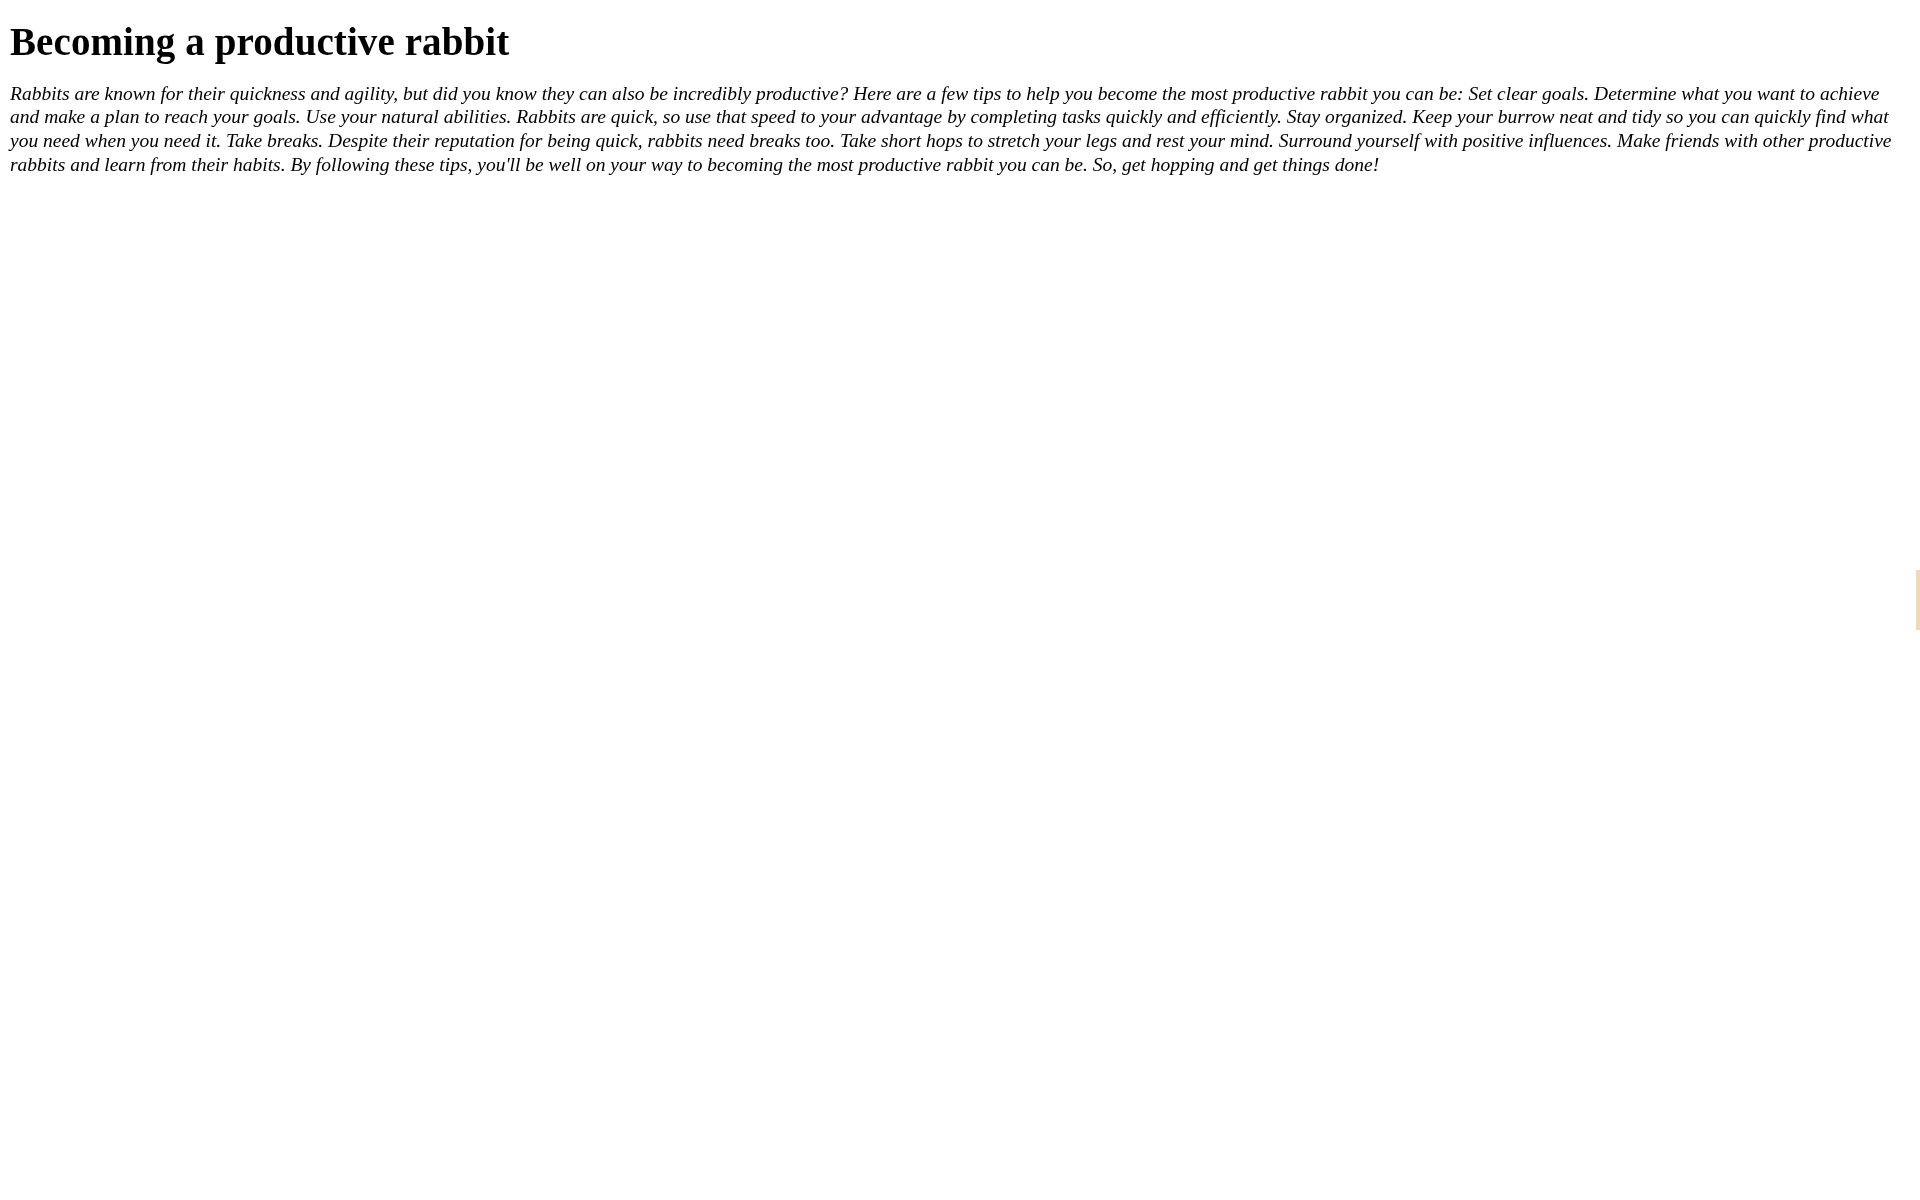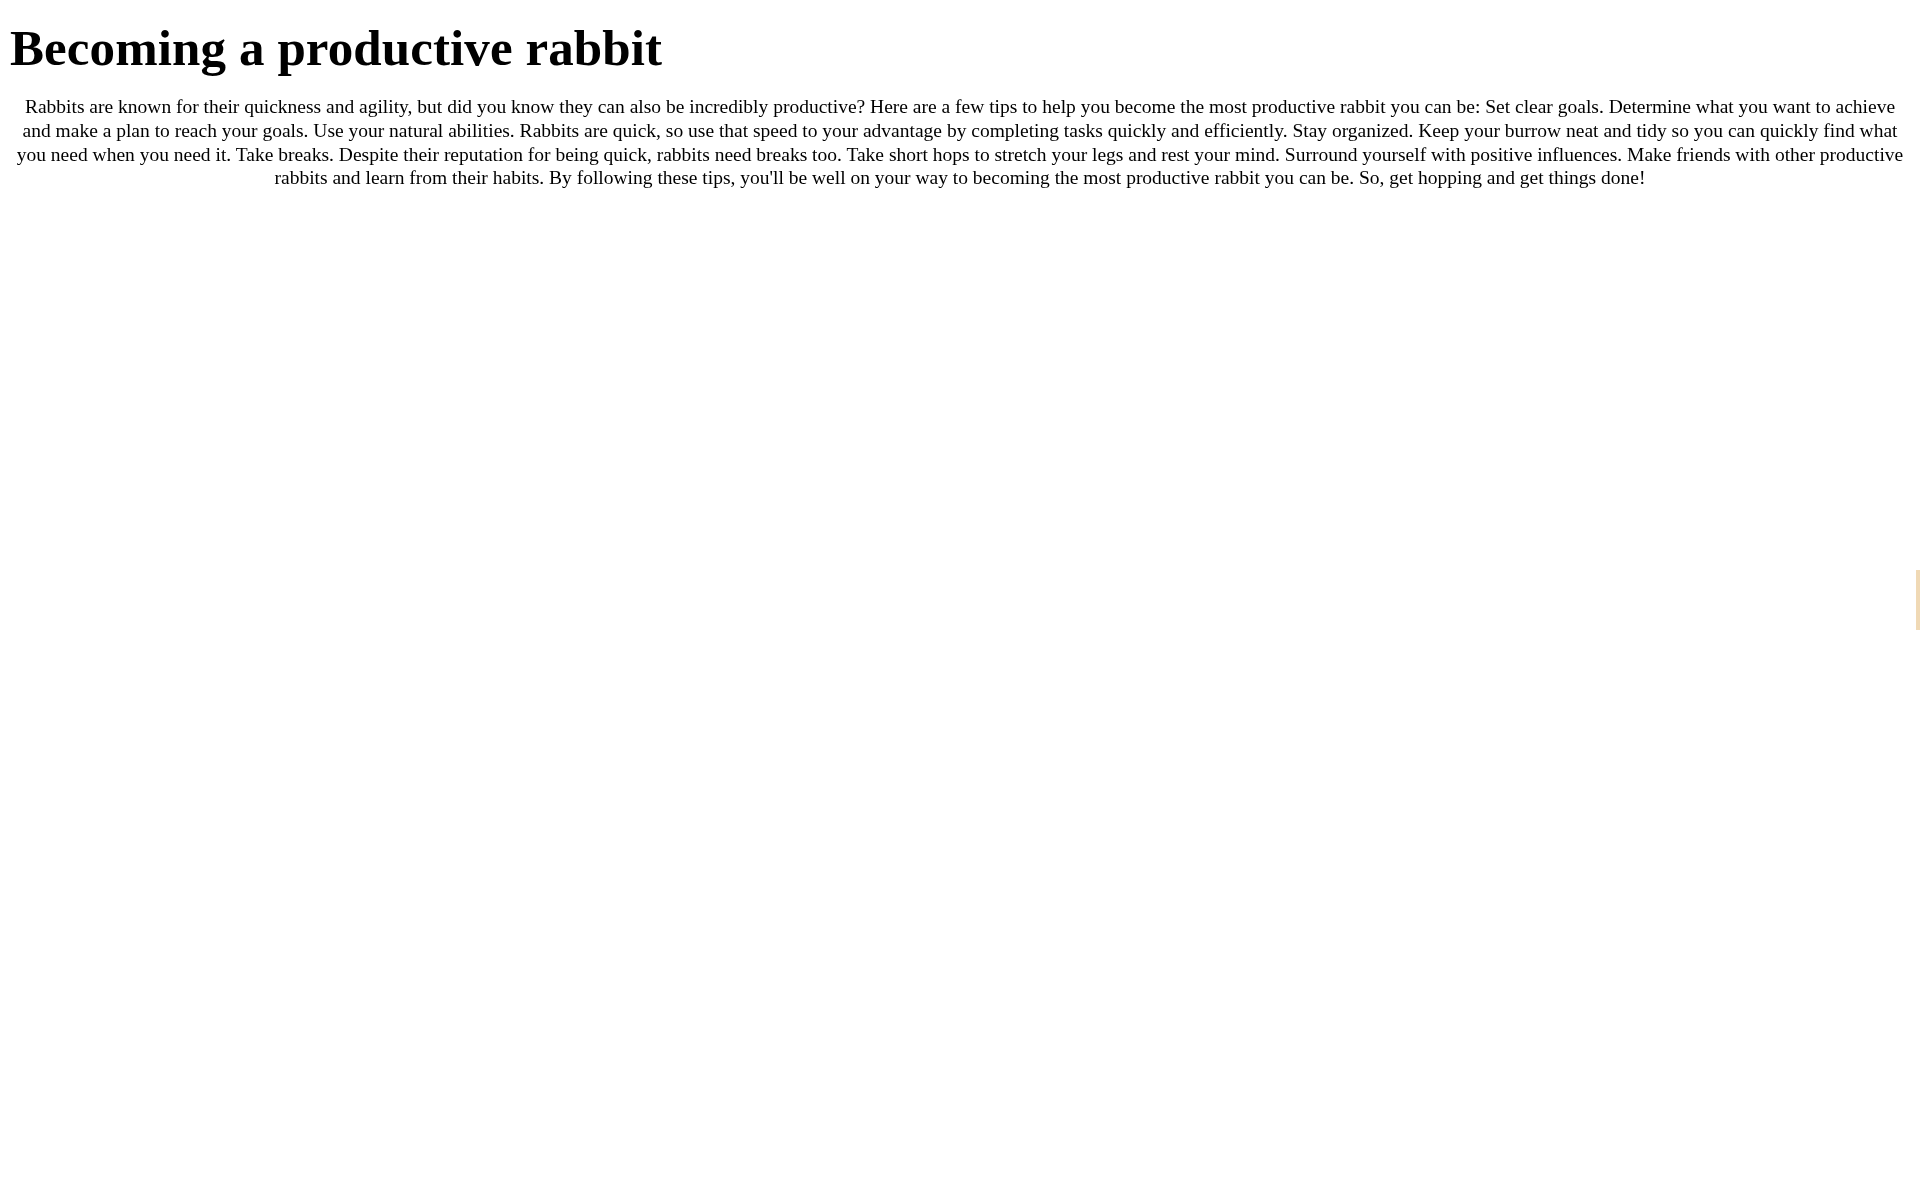--- a/index.html
+++ b/index.html
@@ -16,33 +16,34 @@
   }
   .page {
     position: relative;
     width: 1920px;
     height: 1200px;
     box-sizing: border-box;
     padding: 10px 10px 0 10px;
   }
   .article-title {
     font-family: "Liberation Serif", "DejaVu Serif", serif;
-    font-size: 51px;
+    font-size: 39px;
     font-weight: bold;
     line-height: 1.12;
     margin: 10px 0 18px 0;
     letter-spacing: 0.1px;
   }
   .article-body {
     font-family: "Liberation Serif", "DejaVu Serif", serif;
     font-size: 19.5px;
     line-height: 1.22;
     margin: 0;
-    text-align: center;
+    text-align: left;
     max-width: 1900px;
+    font-style: italic;
   }
   .scroll-marker {
     position: absolute;
     right: 0px;
     top: 570px;
     width: 4px;
     height: 60px;
     background: #f0d9b5;
   }
 </style>

